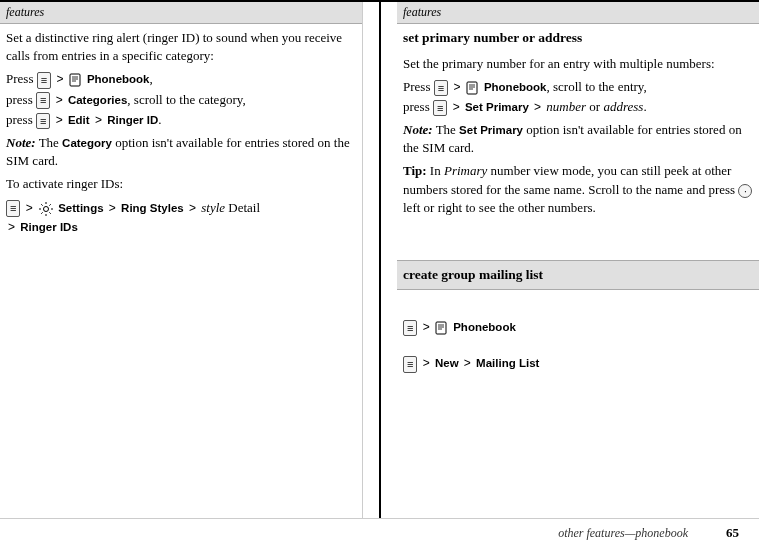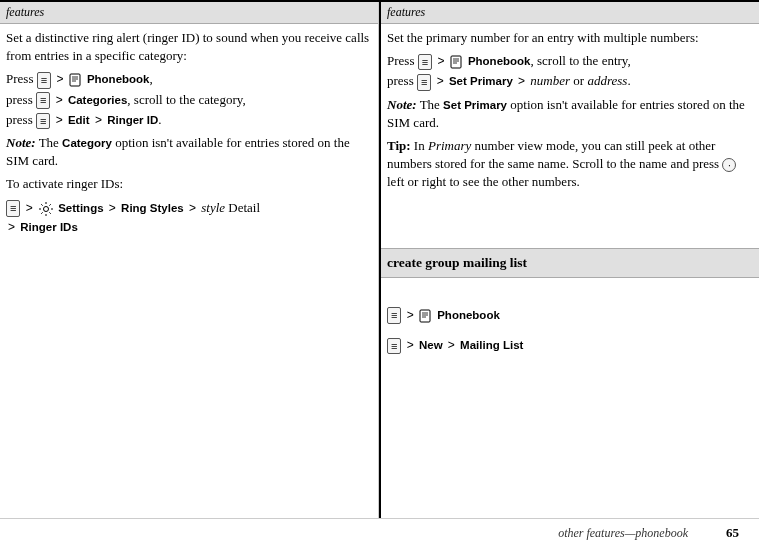--- a/index.html
+++ b/index.html
@@ -9,20 +9,21 @@
       background: #fff;
       font-family: 'Times New Roman', Times, serif;
       font-size: 13px;
       display: flex;
       flex-direction: column;
     }
     .main-content {
       display: flex;
       flex: 1;
       border-top: 2px solid #000;
+      gap: 16px;
     }
     .column {
       flex: 1;
       border-right: 1px solid #ccc;
       display: flex;
       flex-direction: column;
     }
     .column:last-child {
       border-right: none;
     }
@@ -202,20 +203,23 @@
       </div>
     </div>
   </div>
 
   <div class="col-divider"></div>
 
   <div class="column">
     <div class="feature-header">
       <span>features</span>
     </div>
+    <div class="section-title">
+      <span>set primary number or address</span>
+    </div>
     <div class="section-body">
       <div class="para">
         <span>Set the primary number for an entry with multiple numbers:</span>
       </div>
       <div class="para">
         <span>Press</span>
         <span class="menu-key">≡</span>
         <span class="gt">&gt;</span>
         <svg class="phonebook-icon" viewBox="0 0 14 14">
             <rect x="1" y="1" width="10" height="12" rx="1" fill="none" stroke="#000" stroke-width="1"></rect>
@@ -258,21 +262,21 @@
         <span class="menu-key">≡</span>
         <span class="gt">&gt;</span>
         <svg class="phonebook-icon" viewBox="0 0 14 14">
             <rect x="1" y="1" width="10" height="12" rx="1" fill="none" stroke="#000" stroke-width="1"></rect>
             <line x1="3" y1="4" x2="9" y2="4" stroke="#000" stroke-width="0.8"></line>
             <line x1="3" y1="6" x2="9" y2="6" stroke="#000" stroke-width="0.8"></line>
             <line x1="3" y1="8" x2="7" y2="8" stroke="#000" stroke-width="0.8"></line>
           </svg>
         <span class="code">Phonebook</span>
       </div>
-      <div class="para" style="margin-top:12px;">
+      <div class="para" style="margin-top:18px;">
         <span class="menu-key">≡</span>
         <span class="gt">&gt;</span>
         <span class="code">New</span>
         <span class="gt">&gt;</span>
         <span class="code">Mailing List</span>
       </div>
     </div>
   </div>
 </div>
 

